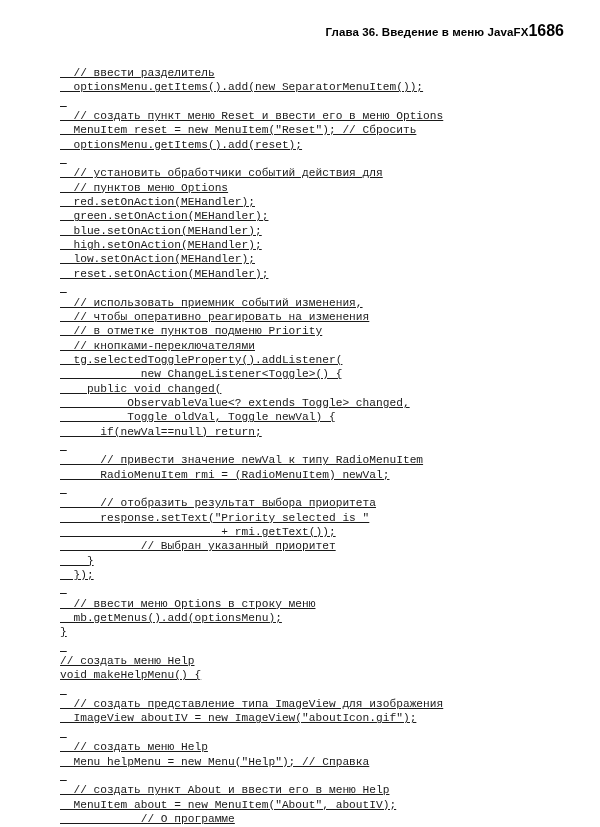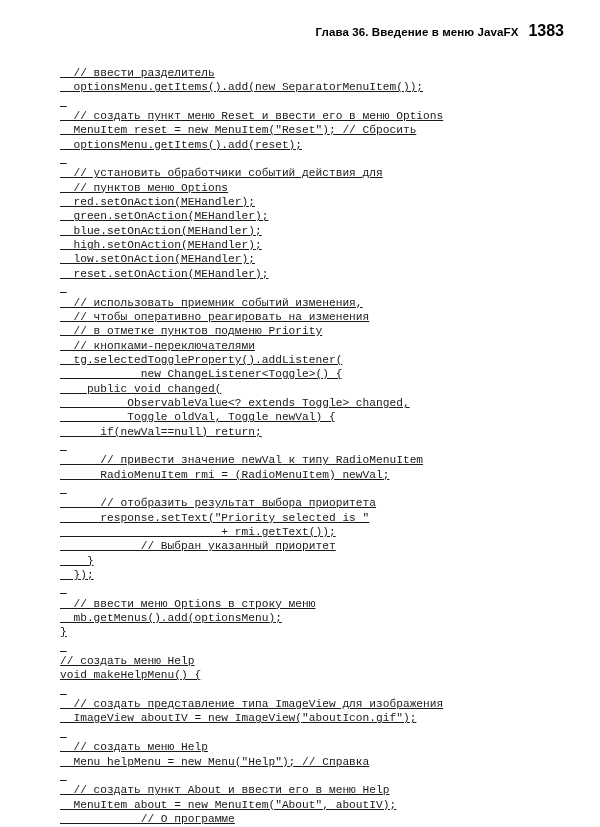--- a/index.html
+++ b/index.html
@@ -19,21 +19,20 @@
     width: 600px;
     height: 827px;
     box-sizing: border-box;
     padding: 22px 34px 0 60px;
     position: relative;
   }
   .header {
     display: flex;
     align-items: baseline;
     justify-content: flex-end;
-    gap: 10px;
     margin-bottom: 26px;
     padding-right: 2px;
   }
   .header-title {
     font-family: "Liberation Sans", sans-serif;
     font-size: 11.5px;
     font-weight: bold;
     letter-spacing: 0.1px;
     color: #000;
   }
@@ -60,18 +59,18 @@
     height: 14.35px;
   }
 </style>
 </head>
 <body>
 
 <div class="page">
 
   <div class="header">
     <span class="header-title">Глава 36. Введение в меню JavaFX</span>
-    <span class="header-page">1383</span>
+    <span class="header-page">1686</span>
   </div>
 
   <div class="code" id="code-block"><div class="code-line">  // ввести разделитель</div><div class="code-line">  optionsMenu.getItems().add(new SeparatorMenuItem());</div><div class="code-line blank">&nbsp;</div><div class="code-line">  // создать пункт меню Reset и ввести его в меню Options</div><div class="code-line">  MenuItem reset = new MenuItem("Reset"); // Сбросить</div><div class="code-line">  optionsMenu.getItems().add(reset);</div><div class="code-line blank">&nbsp;</div><div class="code-line">  // установить обработчики событий действия для</div><div class="code-line">  // пунктов меню Options</div><div class="code-line">  red.setOnAction(MEHandler);</div><div class="code-line">  green.setOnAction(MEHandler);</div><div class="code-line">  blue.setOnAction(MEHandler);</div><div class="code-line">  high.setOnAction(MEHandler);</div><div class="code-line">  low.setOnAction(MEHandler);</div><div class="code-line">  reset.setOnAction(MEHandler);</div><div class="code-line blank">&nbsp;</div><div class="code-line">  // использовать приемник событий изменения,</div><div class="code-line">  // чтобы оперативно реагировать на изменения</div><div class="code-line">  // в отметке пунктов подменю Priority</div><div class="code-line">  // кнопками-переключателями</div><div class="code-line">  tg.selectedToggleProperty().addListener(</div><div class="code-line">            new ChangeListener&lt;Toggle&gt;() {</div><div class="code-line">    public void changed(</div><div class="code-line">          ObservableValue&lt;? extends Toggle&gt; changed,</div><div class="code-line">          Toggle oldVal, Toggle newVal) {</div><div class="code-line">      if(newVal==null) return;</div><div class="code-line blank">&nbsp;</div><div class="code-line">      // привести значение newVal к типу RadioMenuItem</div><div class="code-line">      RadioMenuItem rmi = (RadioMenuItem) newVal;</div><div class="code-line blank">&nbsp;</div><div class="code-line">      // отобразить результат выбора приоритета</div><div class="code-line">      response.setText("Priority selected is "</div><div class="code-line">                        + rmi.getText());</div><div class="code-line">            // Выбран указанный приоритет</div><div class="code-line">    }</div><div class="code-line">  });</div><div class="code-line blank">&nbsp;</div><div class="code-line">  // ввести меню Options в строку меню</div><div class="code-line">  mb.getMenus().add(optionsMenu);</div><div class="code-line">}</div><div class="code-line blank">&nbsp;</div><div class="code-line">// создать меню Help</div><div class="code-line">void makeHelpMenu() {</div><div class="code-line blank">&nbsp;</div><div class="code-line">  // создать представление типа ImageView для изображения</div><div class="code-line">  ImageView aboutIV = new ImageView("aboutIcon.gif");</div><div class="code-line blank">&nbsp;</div><div class="code-line">  // создать меню Help</div><div class="code-line">  Menu helpMenu = new Menu("Help"); // Справка</div><div class="code-line blank">&nbsp;</div><div class="code-line">  // создать пункт About и ввести его в меню Help</div><div class="code-line">  MenuItem about = new MenuItem("About", aboutIV);</div><div class="code-line">            // О программе</div><div class="code-line">  helpMenu.getItems().add(about);</div></div>
 
 </div>
 
 </body></html>

